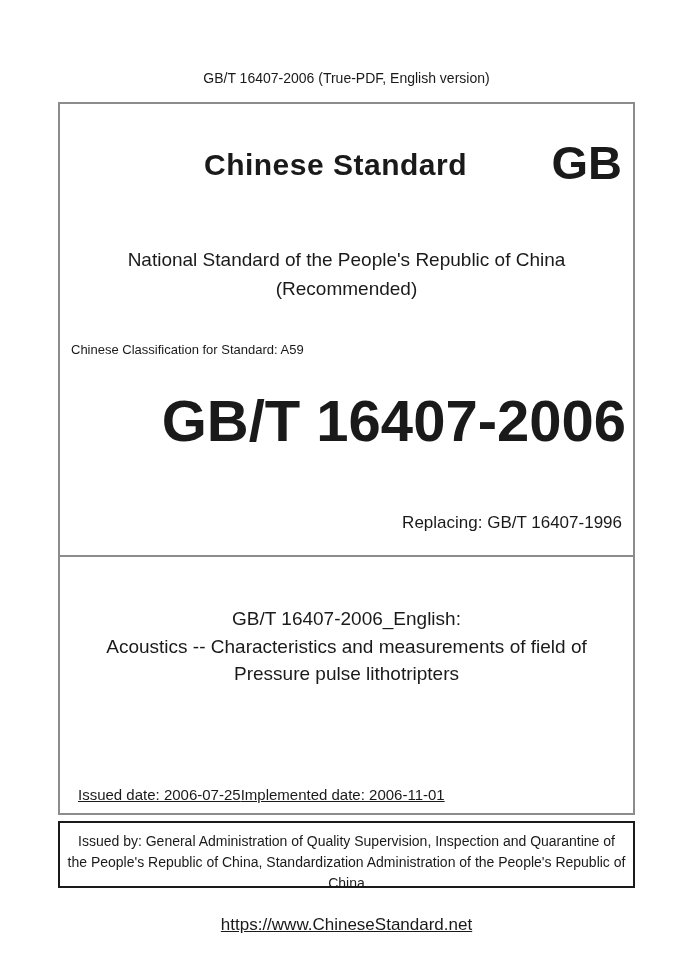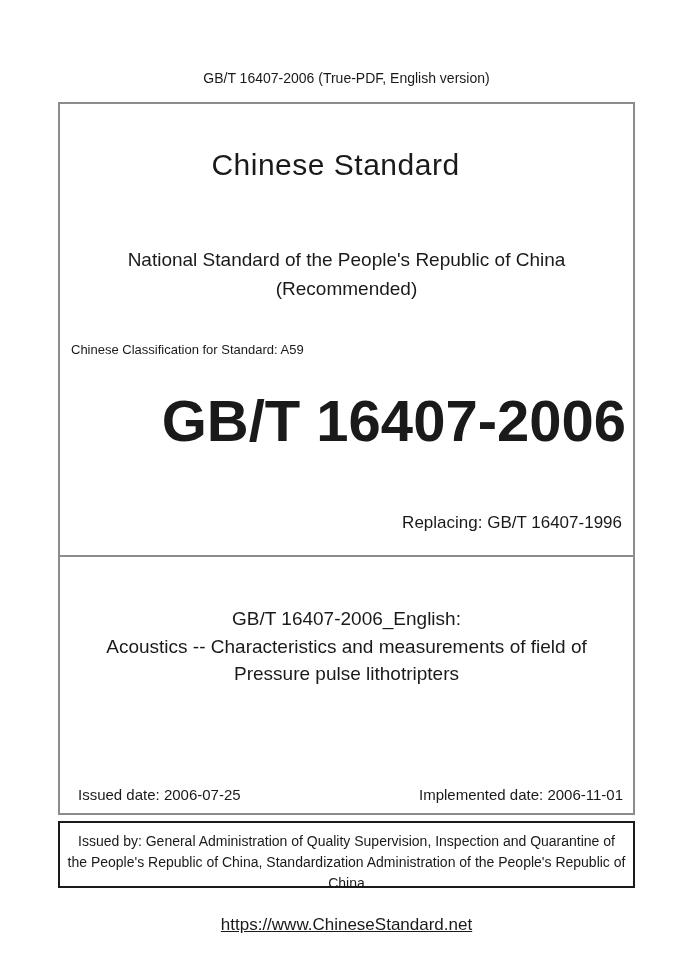--- a/index.html
+++ b/index.html
@@ -34,21 +34,21 @@
     border: 2px solid #8c8c8c;
     box-sizing: border-box;
   }
   .brand {
     position: absolute;
     top: 46px;
     left: 0;
     right: 22px;
     text-align: center;
     font-size: 30px;
-    font-weight: normal;
+    font-weight: bold;
     line-height: 1;
     letter-spacing: 0.5px;
     white-space: nowrap;
   }
   .gb-logo {
     position: absolute;
     top: 35px;
     right: 11px;
     font-size: 47px;
     font-weight: bold;
@@ -102,23 +102,23 @@
     text-align: center;
     font-size: 19px;
     line-height: 27.5px;
   }
   .dates {
     position: absolute;
     top: 681px;
     left: 18px;
     right: 10px;
     display: flex;
-    justify-content: space-between;
     font-size: 15px;
     line-height: 20px;
+    text-decoration: underline;
   }
   .box2 {
     position: absolute;
     left: 58px;
     top: 821px;
     width: 577px;
     height: 67px;
     border: 2px solid #1a1a1a;
     box-sizing: border-box;
     display: flex;
@@ -152,20 +152,21 @@
 <body>
 
 <div class="page">
 
   <div class="header-title">GB/T 16407-2006 (True-PDF, English version)</div>
 
   <div class="box1">
 
     <div class="brand">Chinese Standard</div>
 
+    <div class="gb-logo">GB</div>
 
     <div class="national">
       <div>National Standard of the People's Republic of China</div>
       <div>(Recommended)</div>
     </div>
 
     <div class="classification">Chinese Classification for Standard: A59</div>
 
     <div class="std-number">GB/T 16407-2006</div>
 

